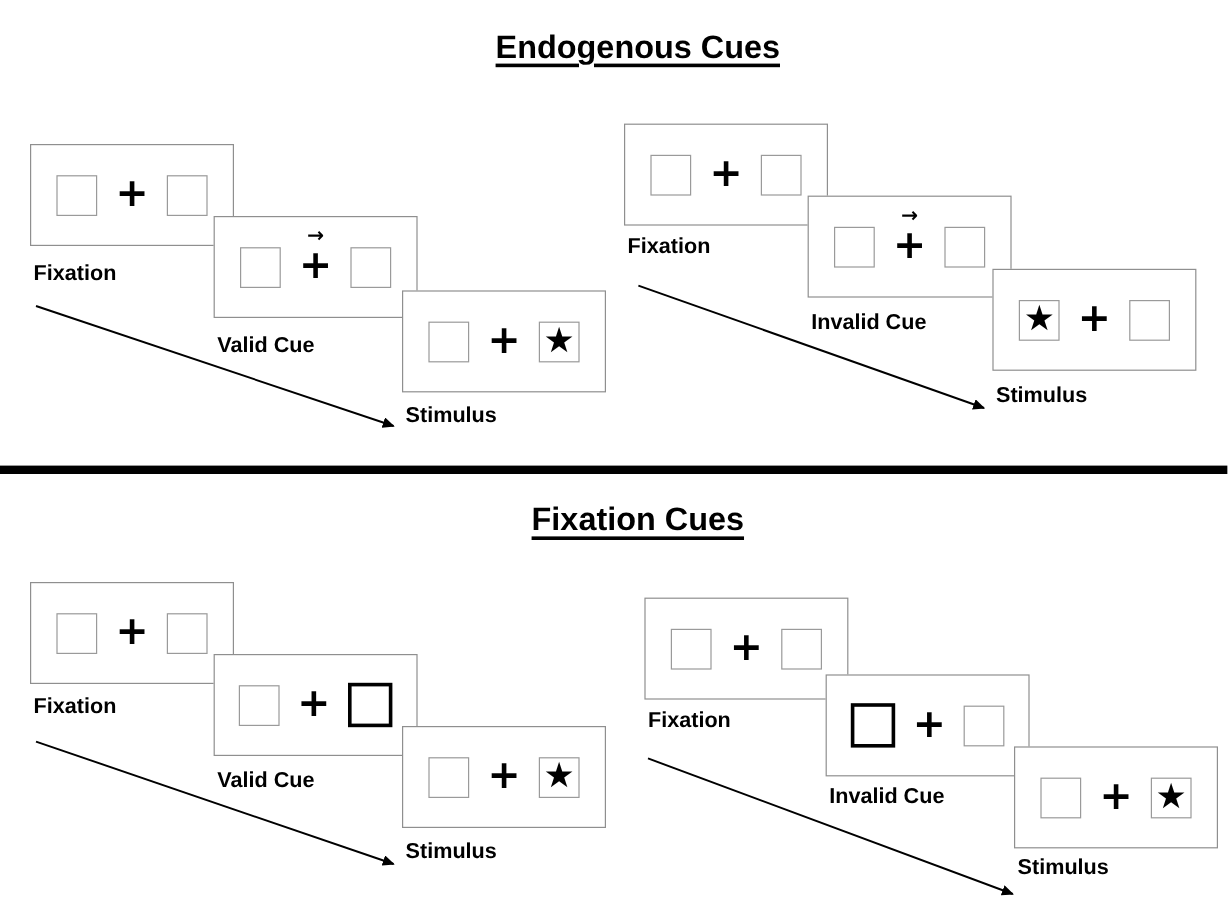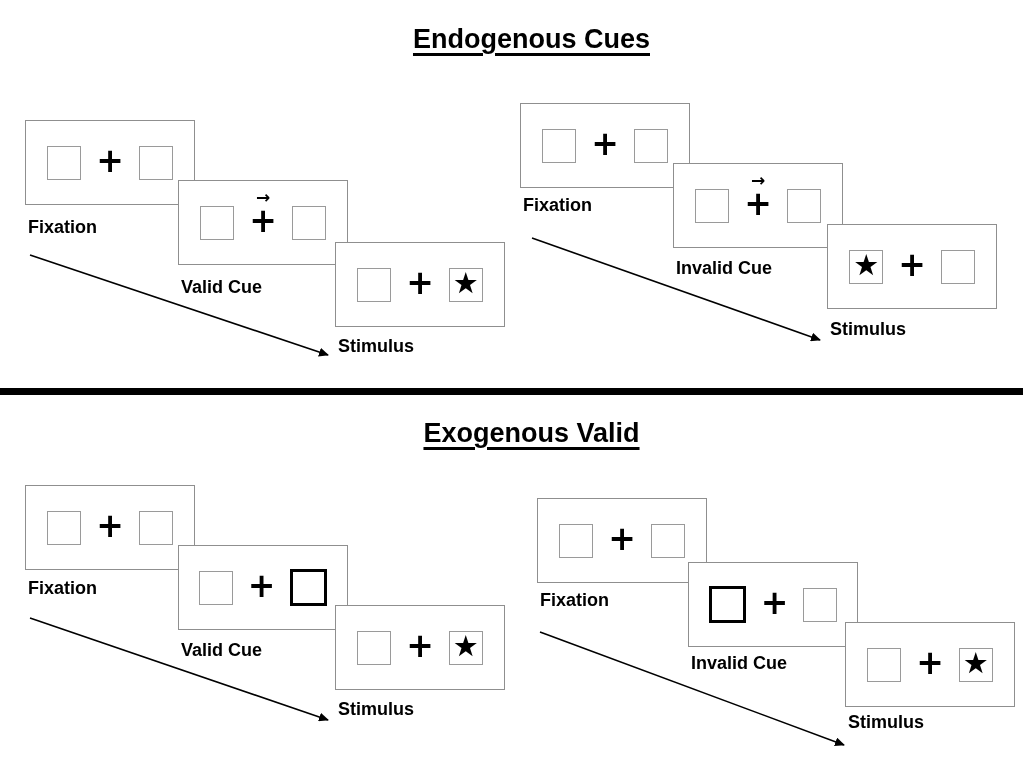--- a/index.html
+++ b/index.html
@@ -67,21 +67,21 @@
       <path d="M0,0 L10,4.5 L0,9 z" fill="#000"></path>
     </marker>
   </defs>
   <line x1="30" y1="255" x2="328" y2="355" stroke="#000" stroke-width="1.6" marker-end="url(#ah)"></line>
   <line x1="532" y1="238" x2="820" y2="340" stroke="#000" stroke-width="1.6" marker-end="url(#ah)"></line>
   <line x1="30" y1="618" x2="328" y2="720" stroke="#000" stroke-width="1.6" marker-end="url(#ah)"></line>
   <line x1="540" y1="632" x2="844" y2="745" stroke="#000" stroke-width="1.6" marker-end="url(#ah)"></line>
 </svg>
 
 <h1 class="sec-title t-endo"><span>Endogenous Cues</span></h1>
-<h1 class="sec-title t-exo"><span>Exogenous Valid</span></h1>
+<h1 class="sec-title t-exo"><span>Fixation Cues</span></h1>
 
 <div class="divider"></div>
 
 <div class="panel ev-fix">
   <span class="sq"></span>
   <span class="plus">+</span>
   <span class="sq"></span>
 </div>
 <div class="flabel ev-fix-l">Fixation</div>
 

